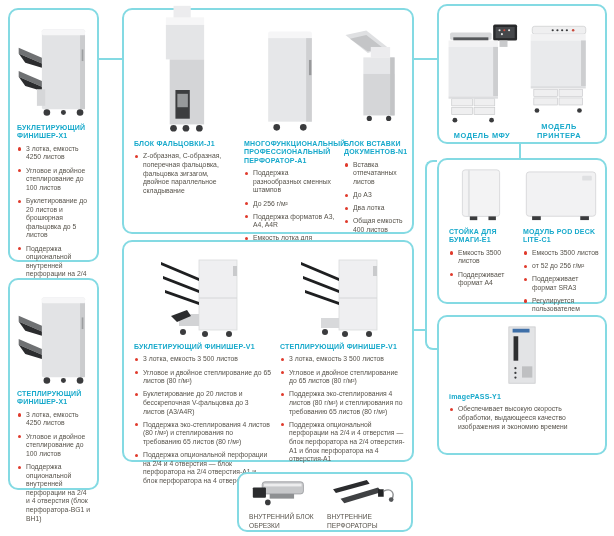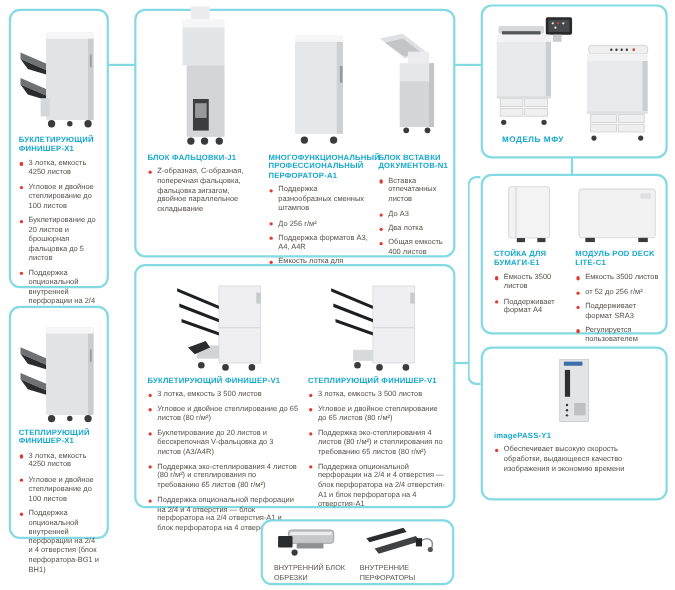--- a/index.html
+++ b/index.html
@@ -254,20 +254,21 @@
             <rect x="66" y="26" width="6" height="58" fill="#CDCED0"></rect>
             <rect x="6" y="88" width="30" height="9" fill="#EFEFF0" stroke="#C6C7C9" stroke-width="0.8"></rect>
             <rect x="38" y="88" width="30" height="9" fill="#EFEFF0" stroke="#C6C7C9" stroke-width="0.8"></rect>
             <rect x="6" y="99" width="30" height="9" fill="#EFEFF0" stroke="#C6C7C9" stroke-width="0.8"></rect>
             <rect x="38" y="99" width="30" height="9" fill="#EFEFF0" stroke="#C6C7C9" stroke-width="0.8"></rect>
             <rect x="2" y="84" width="70" height="3" fill="#DCDDDF"></rect>
             <circle cx="10" cy="115" r="3" fill="#3A3B3D"></circle>
               <circle cx="64" cy="115" r="3" fill="#3A3B3D"></circle>
           </svg>
         </div>
+        <div class="model-label">МОДЕЛЬ ПРИНТЕРА</div>
       </div>
     </div>
   </section>
 
   <section class="box" style="left:437px;top:158px;width:170px;height:146px;padding:0">
     <div class="col" style="left:10px;width:64px">
       <div class="imgslot" style="height:54px">
         <svg width="50" height="54" viewBox="0 0 52 58">
           <rect x="6" y="2" width="40" height="50" rx="3" fill="#F3F3F4" stroke="#D8D9DB"></rect>
           <rect x="12" y="2" width="2" height="50" fill="#E0E1E3"></rect>

